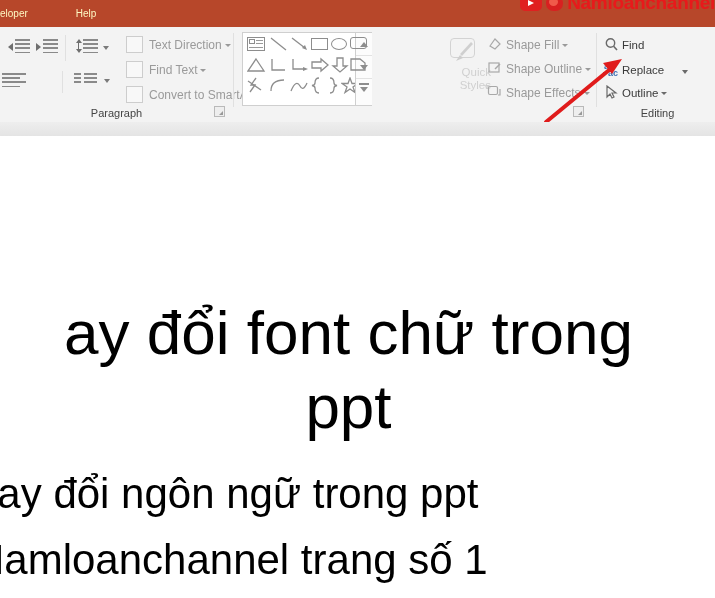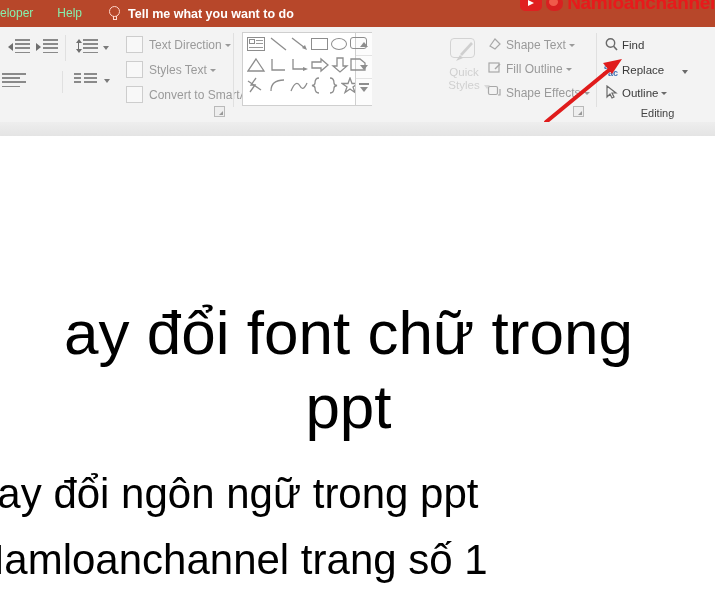--- a/index.html
+++ b/index.html
@@ -10,22 +10,22 @@
     position:relative;
   }
   
   .tabbar{
     position:absolute;left:0;top:0;width:715px;height:27px;
     background:#b7472a;
     display:flex;align-items:center;
     overflow:hidden;
   }
   .tab{
-    color:#86efac;font-size:12px;
-    padding:0 12px;white-space:nowrap;line-height:27px;
+    color:#fef9c3;font-size:10px;
+    padding:0 24px;white-space:nowrap;line-height:27px;
   }
   .tab.first{padding-left:0;}
   .tellme{
     display:flex;align-items:center;gap:7px;
     margin-left:14px;white-space:nowrap;
   }
   .tellme .lbl{color:#ffffff;font-size:12.5px;font-weight:bold;}
   .bulb{width:13px;height:15px;position:relative;flex:0 0 auto;}
   .bulb .glass{
     position:absolute;left:1px;top:0;width:11px;height:11px;
@@ -171,27 +171,20 @@
     font-family:"Liberation Sans", sans-serif;
   }
   .bline{display:block;white-space:nowrap;}
 </style>
 </head>
 <body>
 
 <div class="tabbar">
   <div class="tab first">eloper</div>
   <div class="tab">Help</div>
-  <div class="tellme">
-    <span class="bulb">
-      <span class="glass"></span>
-        <span class="stem"></span>
-    </span>
-    <span class="lbl">Tell me what you want to do</span>
-  </div>
   <div class="wm">
     <span class="play"></span>
     <span class="heart"></span>
     <span class="txt">Namloanchannel</span>
   </div>
 </div>
 
 <div class="ribbon">
 
   <div class="grp pgrp">
@@ -251,25 +244,26 @@
         <div style="height:1.6px;background:#8a8a8a;margin-bottom:2.6px;"></div>
         <div style="height:1.6px;background:#8a8a8a;"></div>
       </div>
     </div>
     <div class="caretd" style="left:104px;top:52px;"></div>
 
     <div class="iconbox dis" style="left:126px;top:9px;width:17px;height:17px;"></div>
     <div class="cmdtext" style="left:149px;top:11px;"><span>Text Direction</span><span class="caret"></span></div>
 
     <div class="iconbox dis" style="left:126px;top:34px;width:17px;height:17px;"></div>
-    <div class="cmdtext" style="left:149px;top:36px;"><span>Styles Text</span><span class="caret"></span></div>
+    <div class="cmdtext" style="left:149px;top:36px;"><span>Find Text</span><span class="caret"></span></div>
 
     <div class="iconbox dis" style="left:126px;top:59px;width:17px;height:17px;"></div>
     <div class="cmdtext" style="left:149px;top:61px;"><span>Convert to SmartArt</span><span class="caret"></span></div>
 
+    <div class="gname">Paragraph</div>
     <div class="launcher" style="right:8px;"></div>
   </div>
   <div class="sep" style="left:233px;"></div>
 
   <div class="grp dgrp">
 
     <div class="gallery">
 
       <div class="shp" style="left:4px;top:4px;width:18px;height:14px;border:1.3px solid #8d8d8d;box-sizing:border-box;">
         <div style="position:absolute;left:1px;top:1px;width:6px;height:5px;border:1px solid #8d8d8d;box-sizing:border-box;"></div>
@@ -339,43 +333,43 @@
         </div>
       </div>
     </div>
 
     <div class="shp" style="position:absolute;left:116px;top:10px;width:17px;height:12px;border:1.3px solid #8d8d8d;border-radius:3px;box-sizing:border-box;"></div>
     <svg class="shp" style="position:absolute;left:115px;top:29px;" width="19" height="16">
         <polygon points="2,14 2,3 11,3 16,7 16,14" fill="none" stroke="#8d8d8d" stroke-width="1.3"></polygon>
       </svg>
 
 
-    <div class="bigbtn dis" style="left:203px;top:6px;">
+    <div class="bigbtn dis" style="left:203px;top:6px;text-align:right;">
       <div class="qsicon">
         <div style="position:absolute;left:0;top:1px;width:25px;height:20px;border:1.4px solid #a8a8a8;border-radius:4px;box-sizing:border-box;"></div>
         <svg width="30" height="30" style="position:absolute;left:2px;top:2px;">
           <path d="M20,4 L9,16" stroke="#a0a0a0" stroke-width="2.6" fill="none"></path>
           <polygon points="8,16 4,22 11,19" fill="#9a9a9a"></polygon>
         </svg>
       </div>
       <span class="cap" style="display:block;margin-top:33px;color:#a0a0a0;">Quick</span>
       <span class="cap" style="color:#a0a0a0;">Styles</span>
       <span class="caretd" style="left:47px;top:52px;opacity:.5;"></span>
     </div>
 
     <svg style="position:absolute;left:253px;top:9px;" width="15" height="15">
       <path d="M3,10 L8,3 L13,8 L8,13 Z" fill="none" stroke="#a8a8a8" stroke-width="1.2"></path>
     </svg>
-    <div class="cmdtext" style="left:272px;top:11px;"><span>Shape Text</span><span class="caret"></span></div>
+    <div class="cmdtext" style="left:272px;top:11px;"><span>Shape Fill</span><span class="caret"></span></div>
 
     <svg style="position:absolute;left:253px;top:33px;" width="15" height="15">
       <rect x="2" y="3" width="10" height="9" fill="none" stroke="#a8a8a8" stroke-width="1.2"></rect>
       <path d="M8,9 L13,4" stroke="#a8a8a8" stroke-width="1.4"></path>
     </svg>
-    <div class="cmdtext" style="left:272px;top:35px;"><span>Fill Outline</span><span class="caret"></span></div>
+    <div class="cmdtext" style="left:272px;top:35px;"><span>Shape Outline</span><span class="caret"></span></div>
 
     <svg style="position:absolute;left:253px;top:57px;" width="15" height="15">
       <rect x="1.5" y="2.5" width="9" height="8" rx="1.5" fill="none" stroke="#a8a8a8" stroke-width="1.2"></rect>
       <path d="M11,11 L13,11 L13,5" stroke="#a8a8a8" stroke-width="1.2" fill="none"></path>
     </svg>
     <div class="cmdtext" style="left:272px;top:59px;"><span>Shape Effects</span><span class="caret"></span></div>
 
     <div class="launcher" style="right:10px;"></div>
   </div>
   <div class="sep" style="left:596px;"></div>

